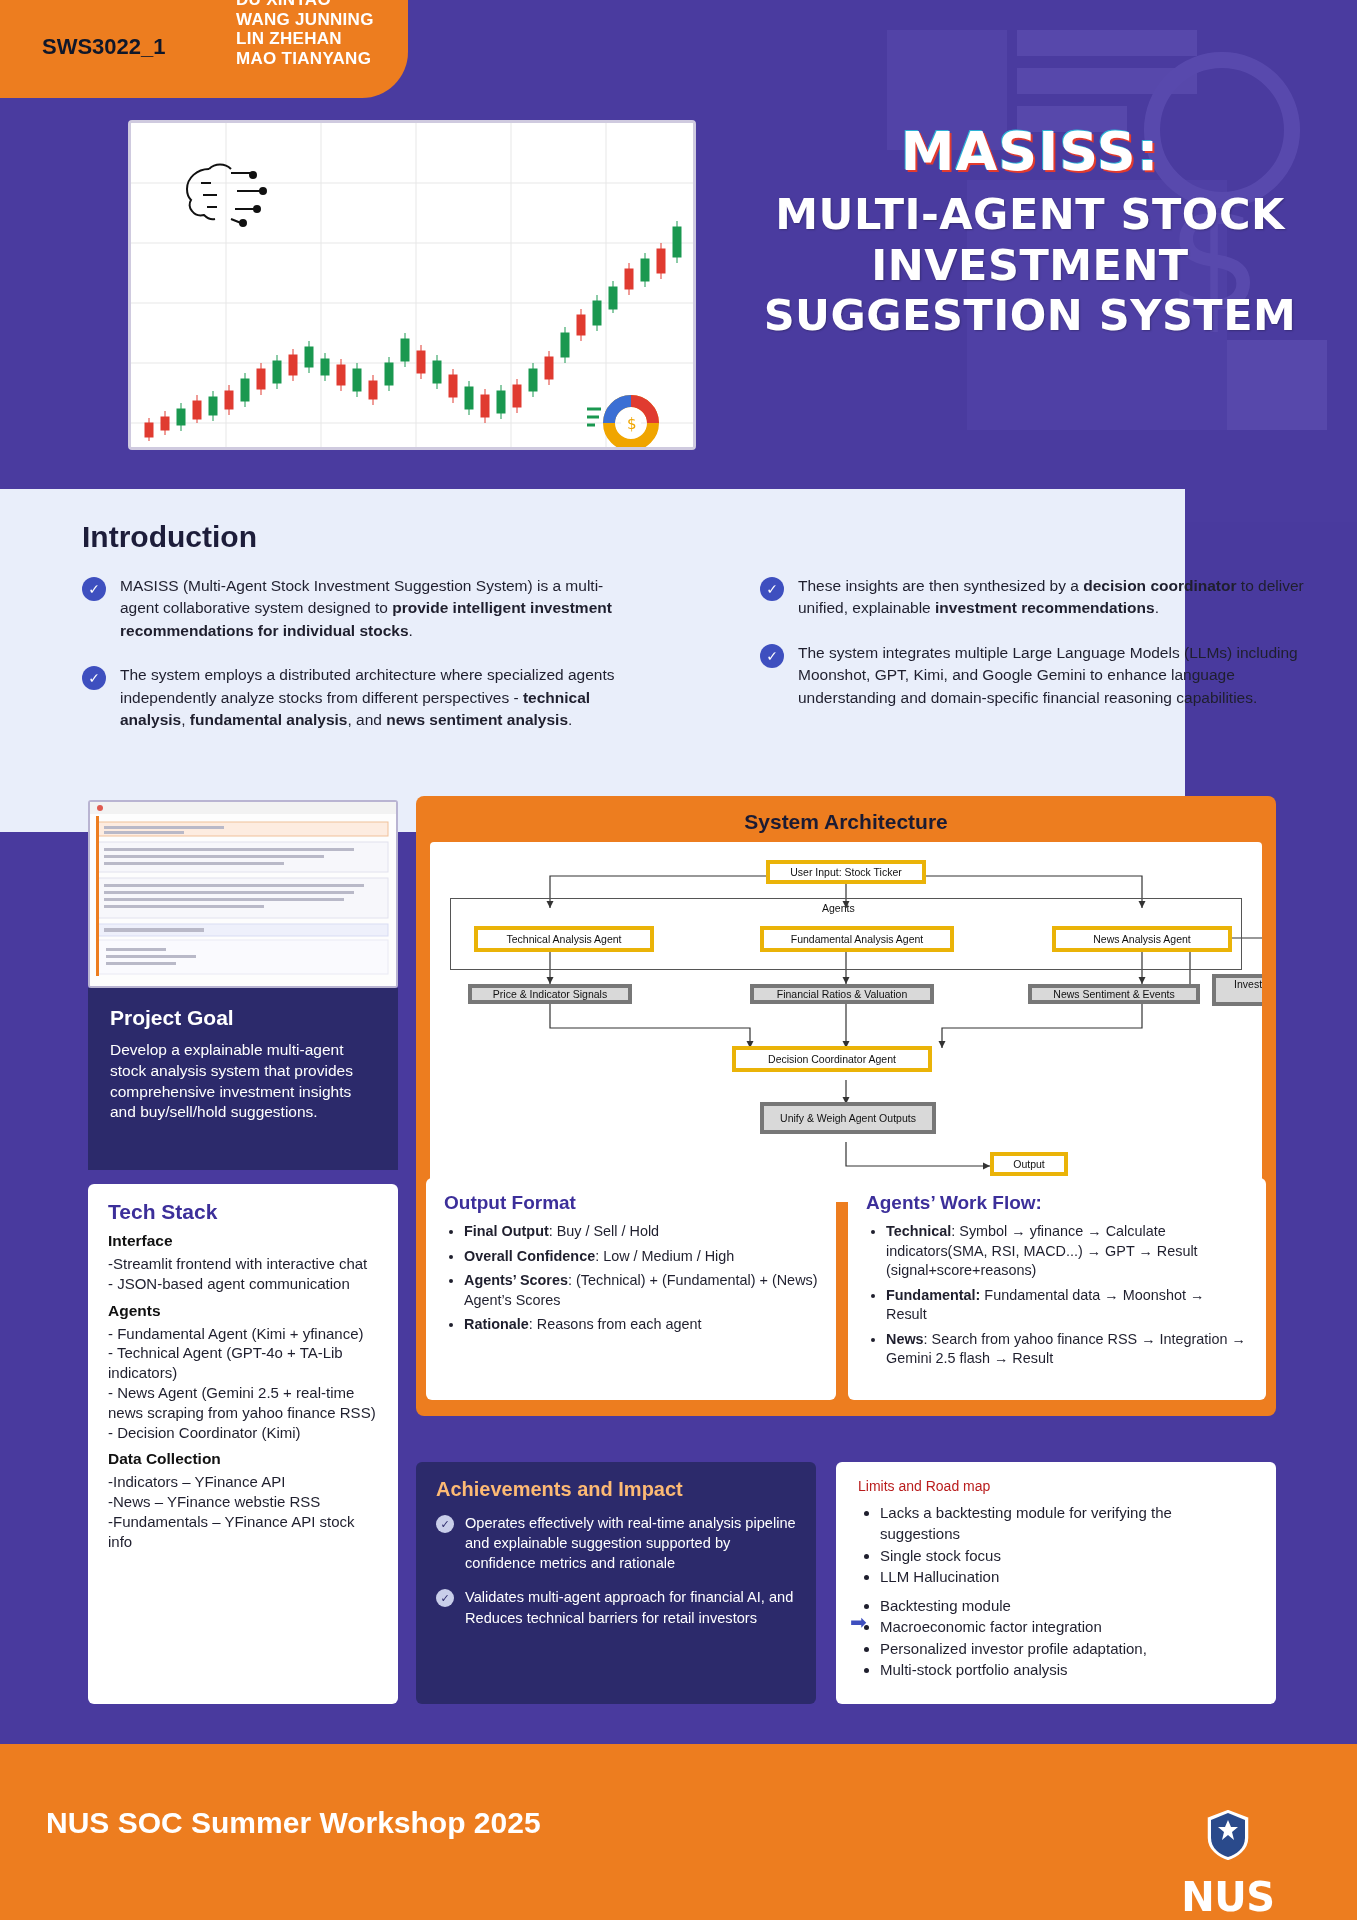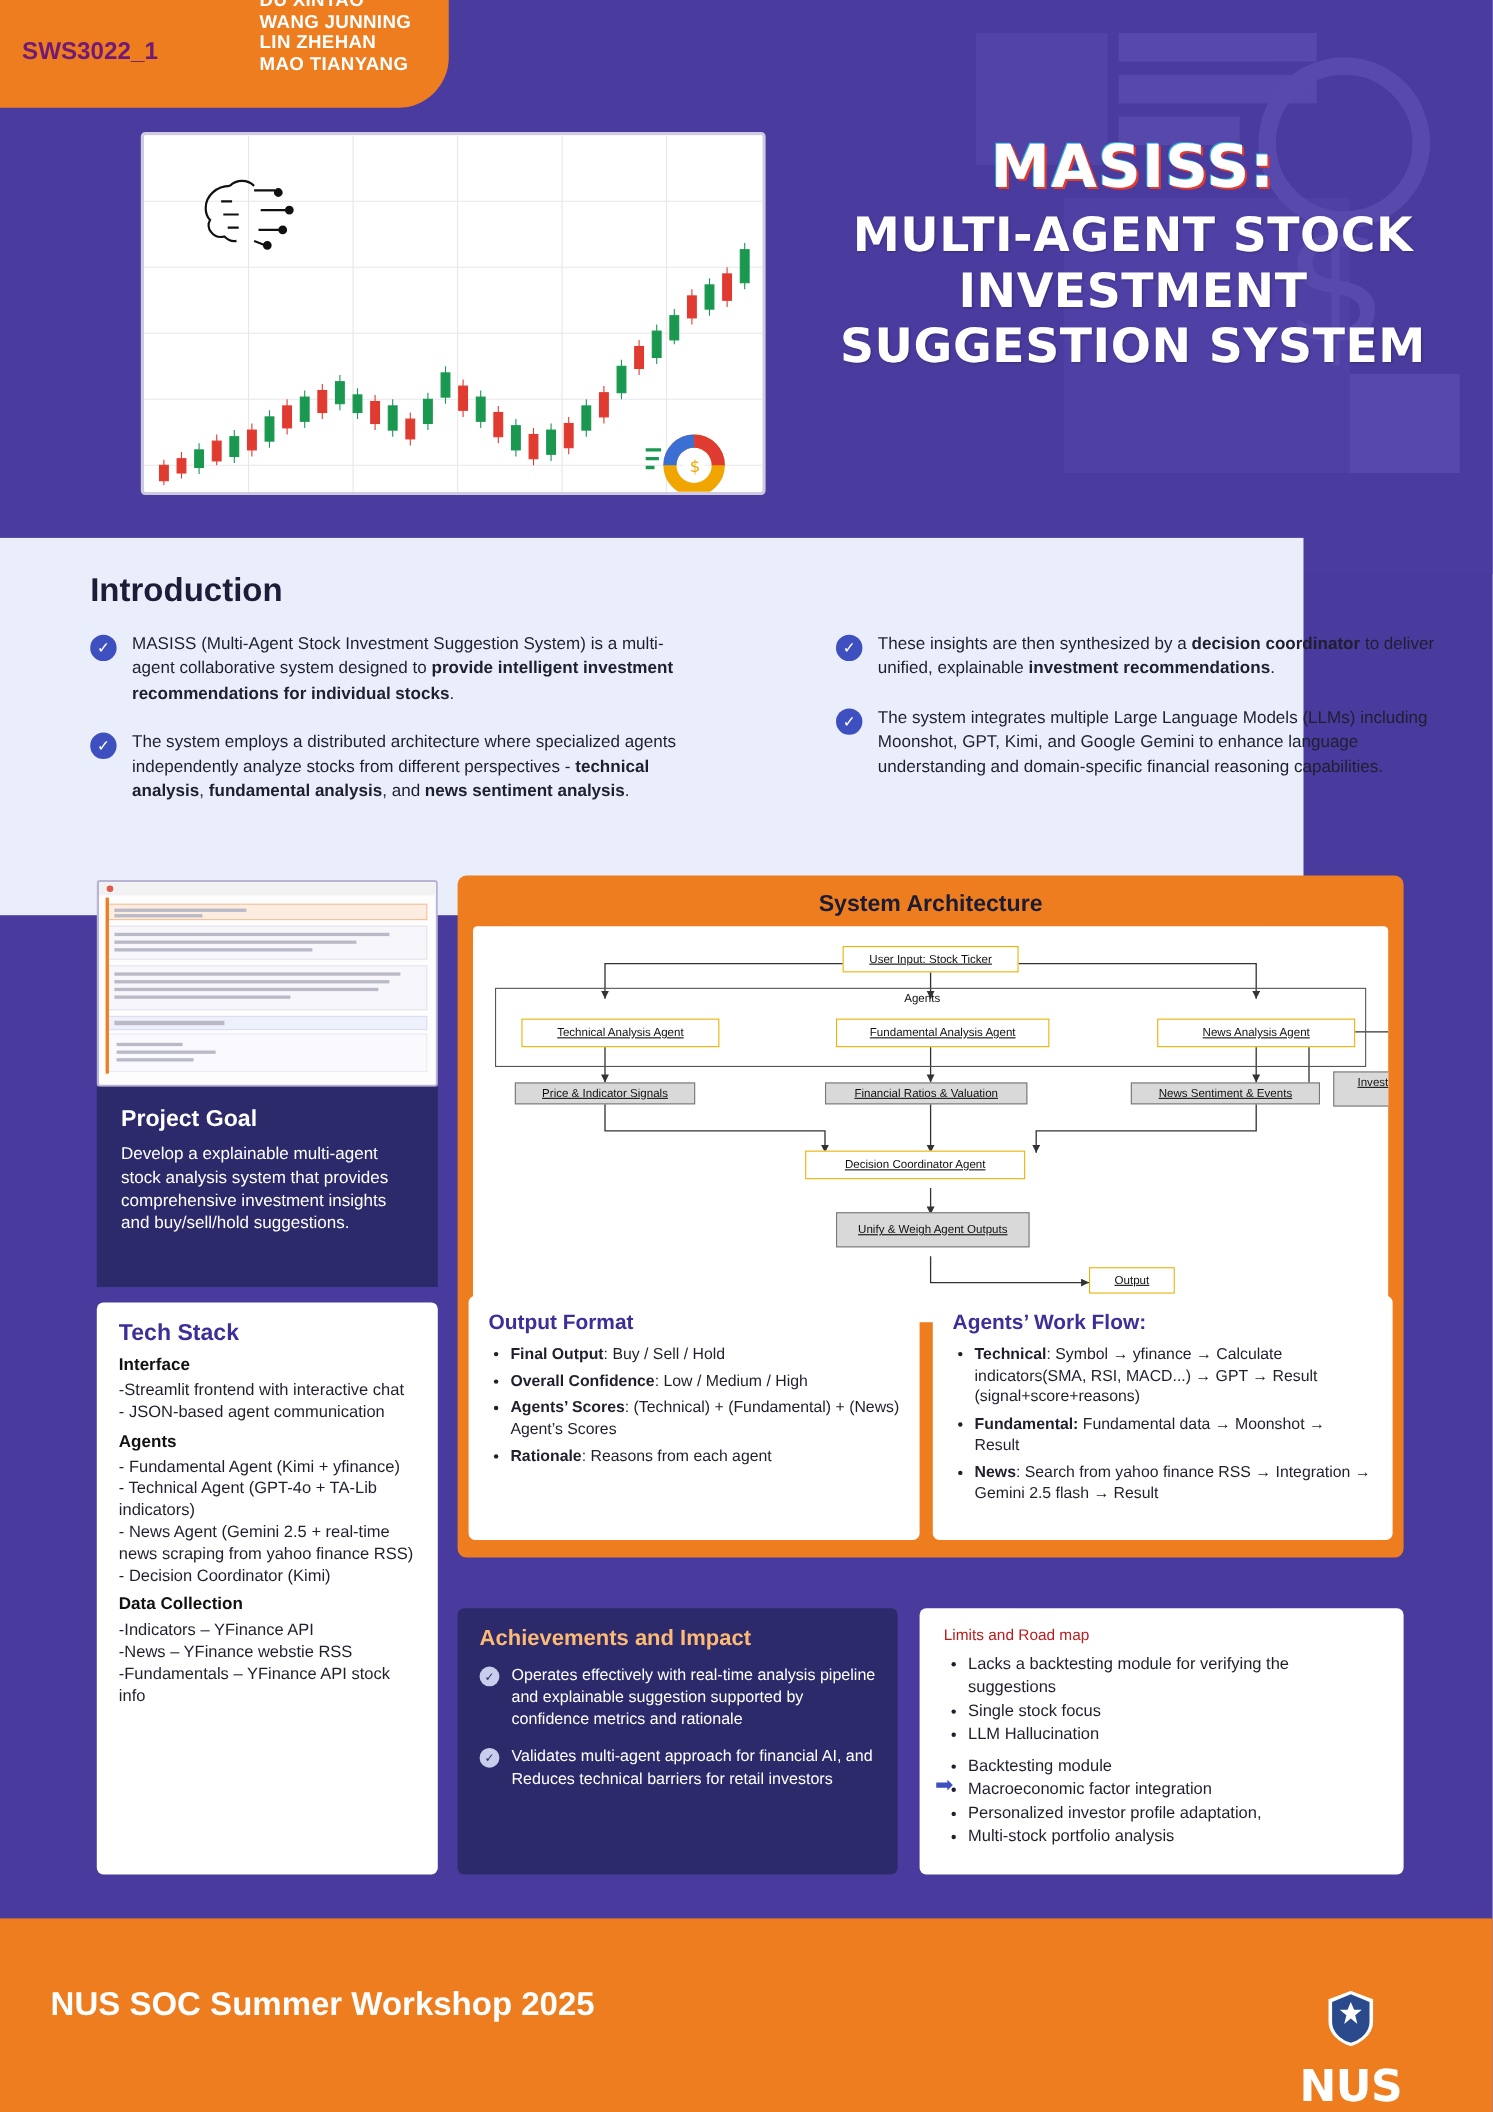--- a/index.html
+++ b/index.html
@@ -15,21 +15,21 @@
   .poster { position:absolute; inset:0; background:#493A9E; }
 
   
   .header { position:absolute; left:0; top:0; width:1357px; height:522px; background:#4a3b9f; overflow:hidden; }
   .header-bg-art { position:absolute; right:20px; top:10px; width:470px; height:480px; opacity:.25; }
   .course-tag {
     position:absolute; left:0; top:0; width:408px; height:98px;
     background:#ED7D1F; border-bottom-right-radius:46px;
     display:flex; align-items:flex-start; padding-top:34px;
   }
-  .course-code { color:#701a75; font-weight:bold; font-size:22px; margin-left:20px; }
+  .course-code { color:#0f172a; font-weight:bold; font-size:22px; margin-left:42px; }
   .authors { color:#fff; font-weight:bold; font-size:17px; line-height:1.16; margin-left:46px; margin-top:-24px; letter-spacing:.3px; }
   .chart-card {
     position:absolute; left:128px; top:120px; width:568px; height:330px;
     background:#fff; border:3px solid #cfcadf; border-radius:4px; overflow:hidden;
   }
   .title-block { position:absolute; left:730px; top:120px; width:600px; }
   .title-main {
     color:#fff; font-size:54px; font-weight:bold; letter-spacing:1px; text-align:center;
     text-shadow:2px 2px 0 #e23b2e, -1px -1px 0 #2bb3d6;
     font-family:"DejaVu Sans", sans-serif;
@@ -123,24 +123,23 @@
   .footer-text { position:absolute; left:46px; top:62px; color:#fff; font-size:30px; font-weight:bold; }
   .nus-logo { position:absolute; right:48px; top:64px; display:flex; align-items:center; gap:12px; color:#fff;flex-direction:column; }
   .nus-crest { width:46px; height:54px; }
   .nus-name { font-size:40px; font-weight:bold; letter-spacing:-.5px; font-family:"DejaVu Sans", sans-serif; }
   .nus-tag { font-size:9px; line-height:1.1; margin-top:4px; }
   .nus-div { width:2px; height:40px; background:#fff; opacity:.85; margin:0 6px; }
   .nus-comp { font-size:36px; font-family:"Liberation Serif", serif; }
 
   
   .node {
-    position:absolute; background:#fff; border:1px solid #eab308; font-size:10.5px;
+    position:absolute; background:#fff; border:4px solid #eab308; font-size:10.5px;
     display:flex; align-items:center; justify-content:center; text-align:center; padding:3px 6px;
     color:#111;
-    text-decoration:underline;
   }
   .node.grey { background:#d9d9d9; border-color:#777; }
   .group-box { position:absolute; border:1px solid #555; background:transparent; }
   .group-label { position:absolute; font-size:10.5px; color:#111; }
   svg.wires { position:absolute; inset:0; width:100%; height:100%; pointer-events:none; }
 </style>
 </head>
 <body>
 
 <div class="poster">

